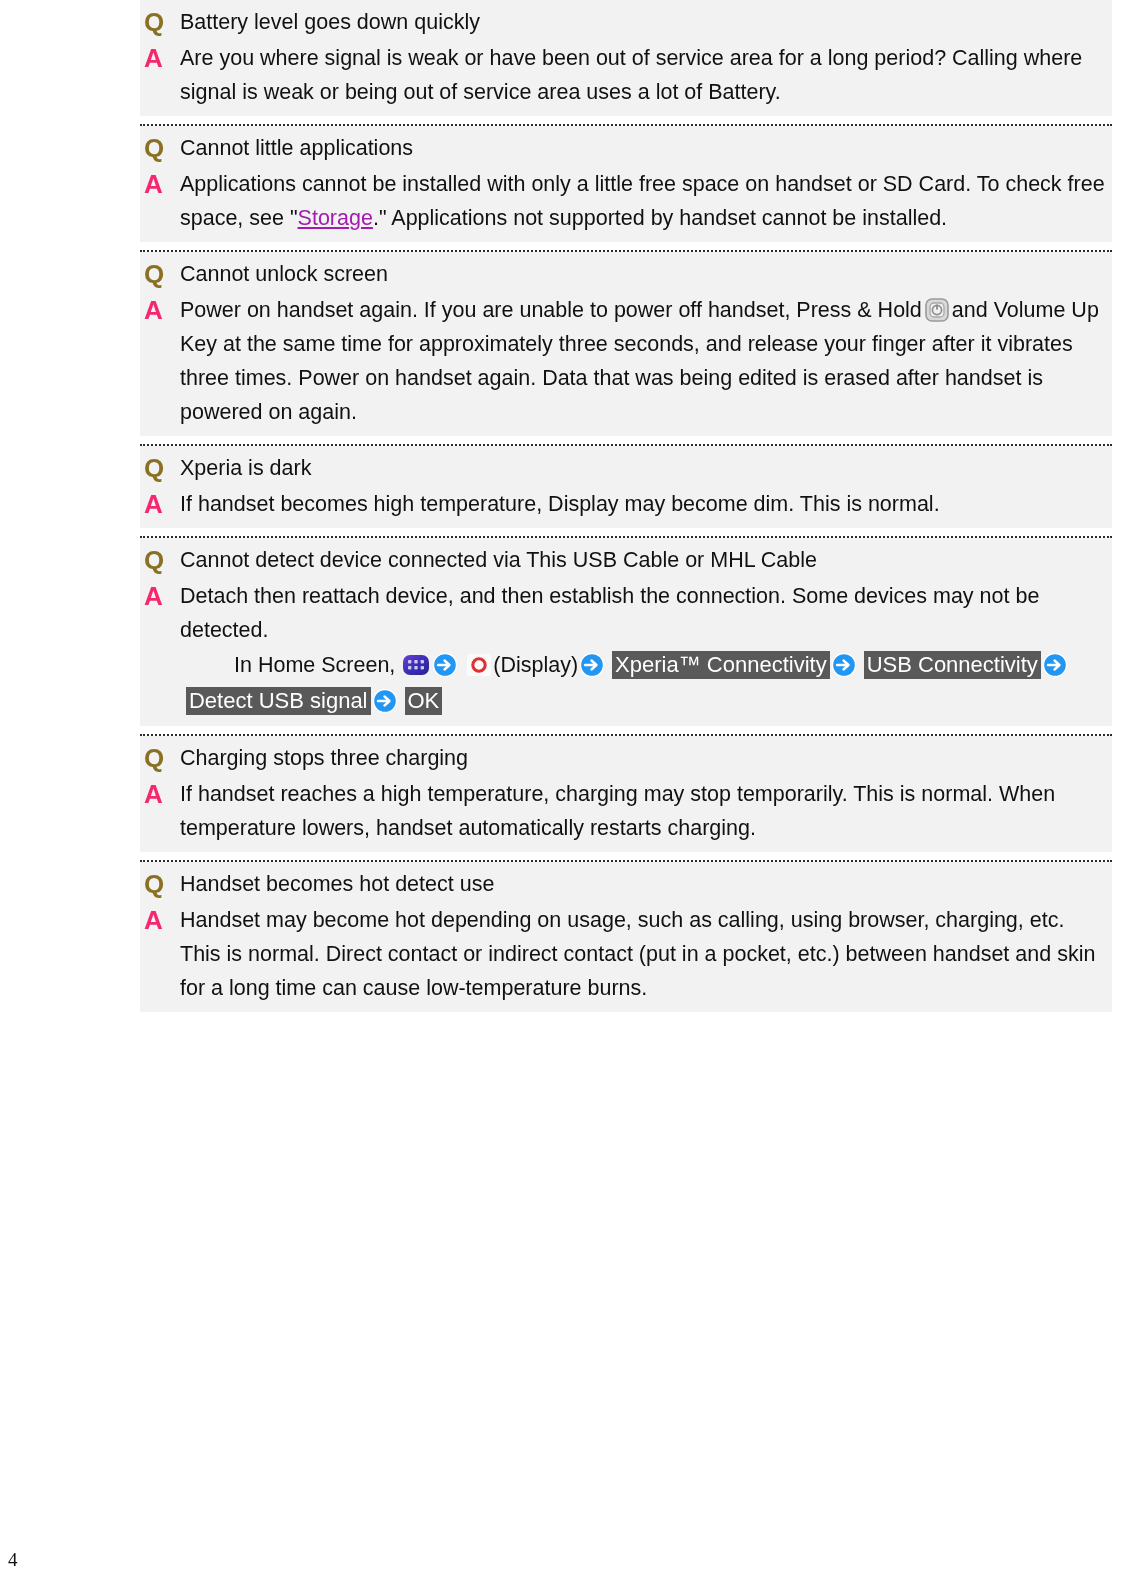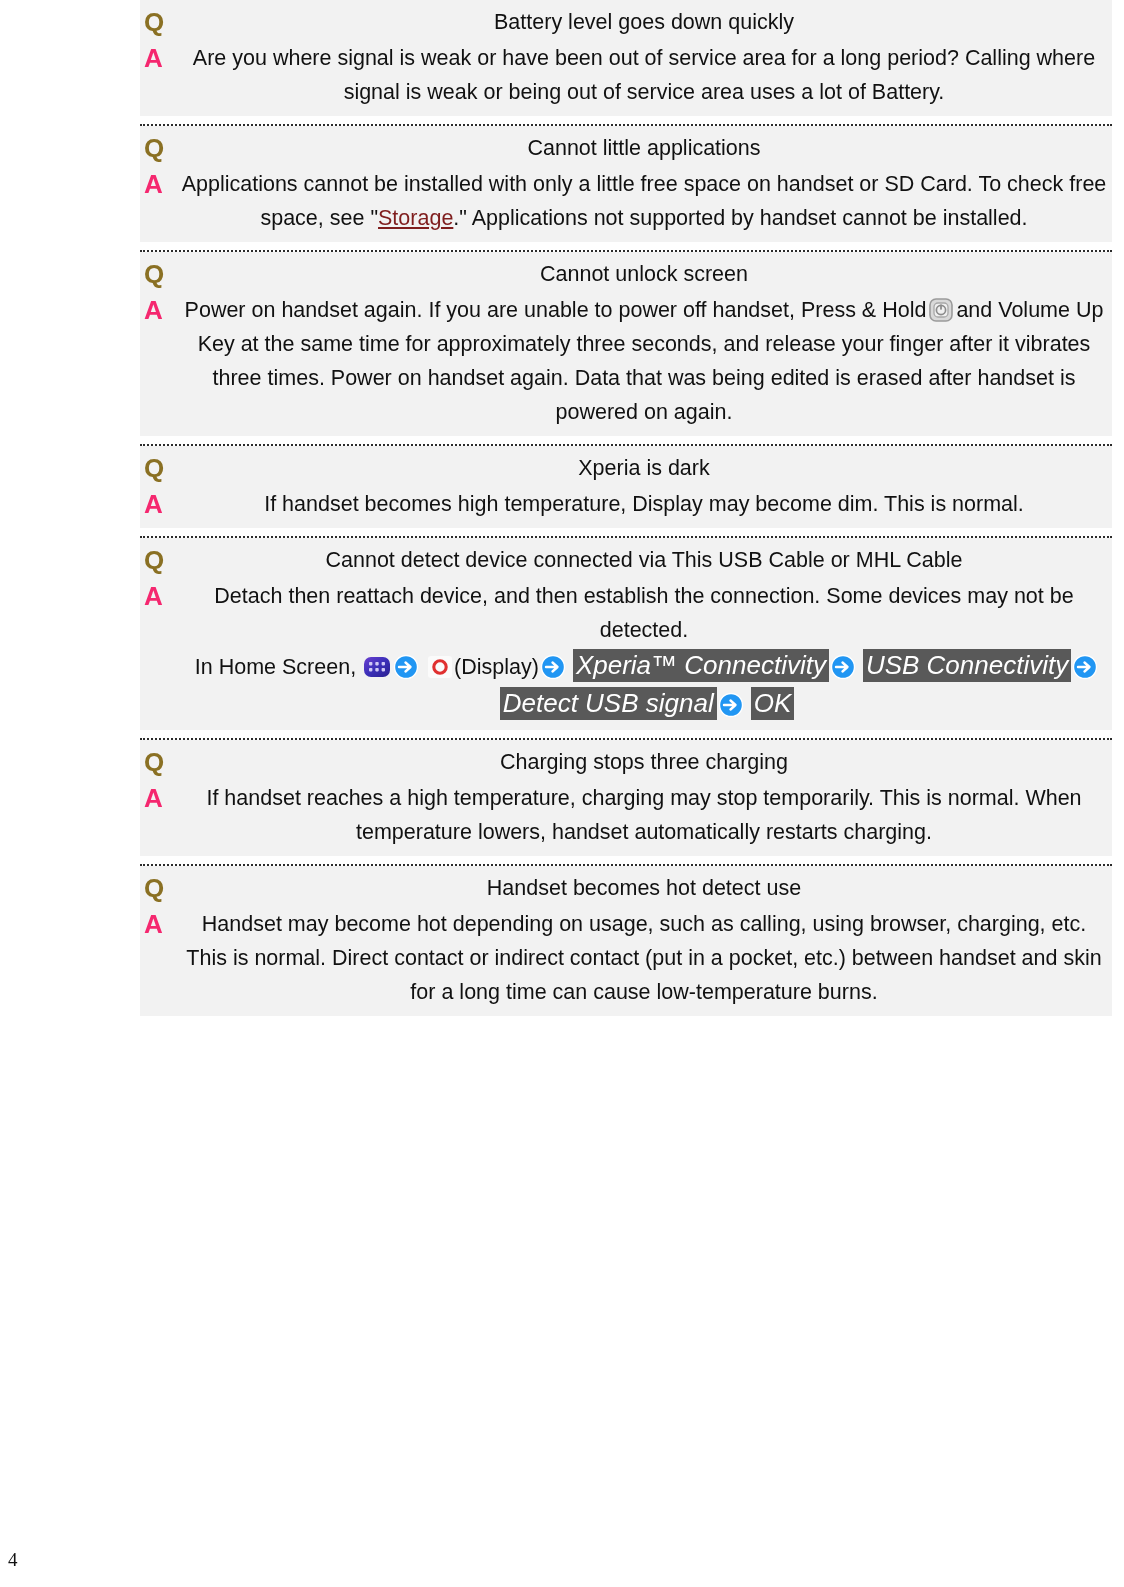--- a/index.html
+++ b/index.html
@@ -62,36 +62,34 @@
   .marker.q { color: #8a7023; }
   .marker.a { color: #f5276f; }
 
   .qa-text {
     flex: 1 1 auto;
     font-size: 21.5px;
     line-height: 34px;
     color: #111111;
     padding-right: 4px;
     word-wrap: break-word;
-    text-align: center;
   }
 
   a.inline-link {
-    color: #7f1d1d;
+    color: #a21caf;
     text-decoration: underline;
   }
 
   
   .chip {
     background: #595959;
     color: #ffffff;
     padding: 1px 3px 2px 3px;
-    font-size: 26px;
+    font-size: 22px;
     white-space: nowrap;
-    font-style: italic;
   }
 
   .steps-line {
     display: block;
     line-height: 36px;
   }
 
   
   .ico {
     display: inline-block;
@@ -133,20 +131,21 @@
     position: absolute;
     left: 8px;
     top: 1549px;
     font-size: 19px;
     color: #111111;
     font-family: "Liberation Serif", serif;
   }
 
   .indent-steps {
     padding-left: 6px;
+    margin-left: 48px;
   }
 </style>
 </head>
 <body>
 
 <div id="page">
 
   <div id="faq-list">
 
     <div class="faq-block">

